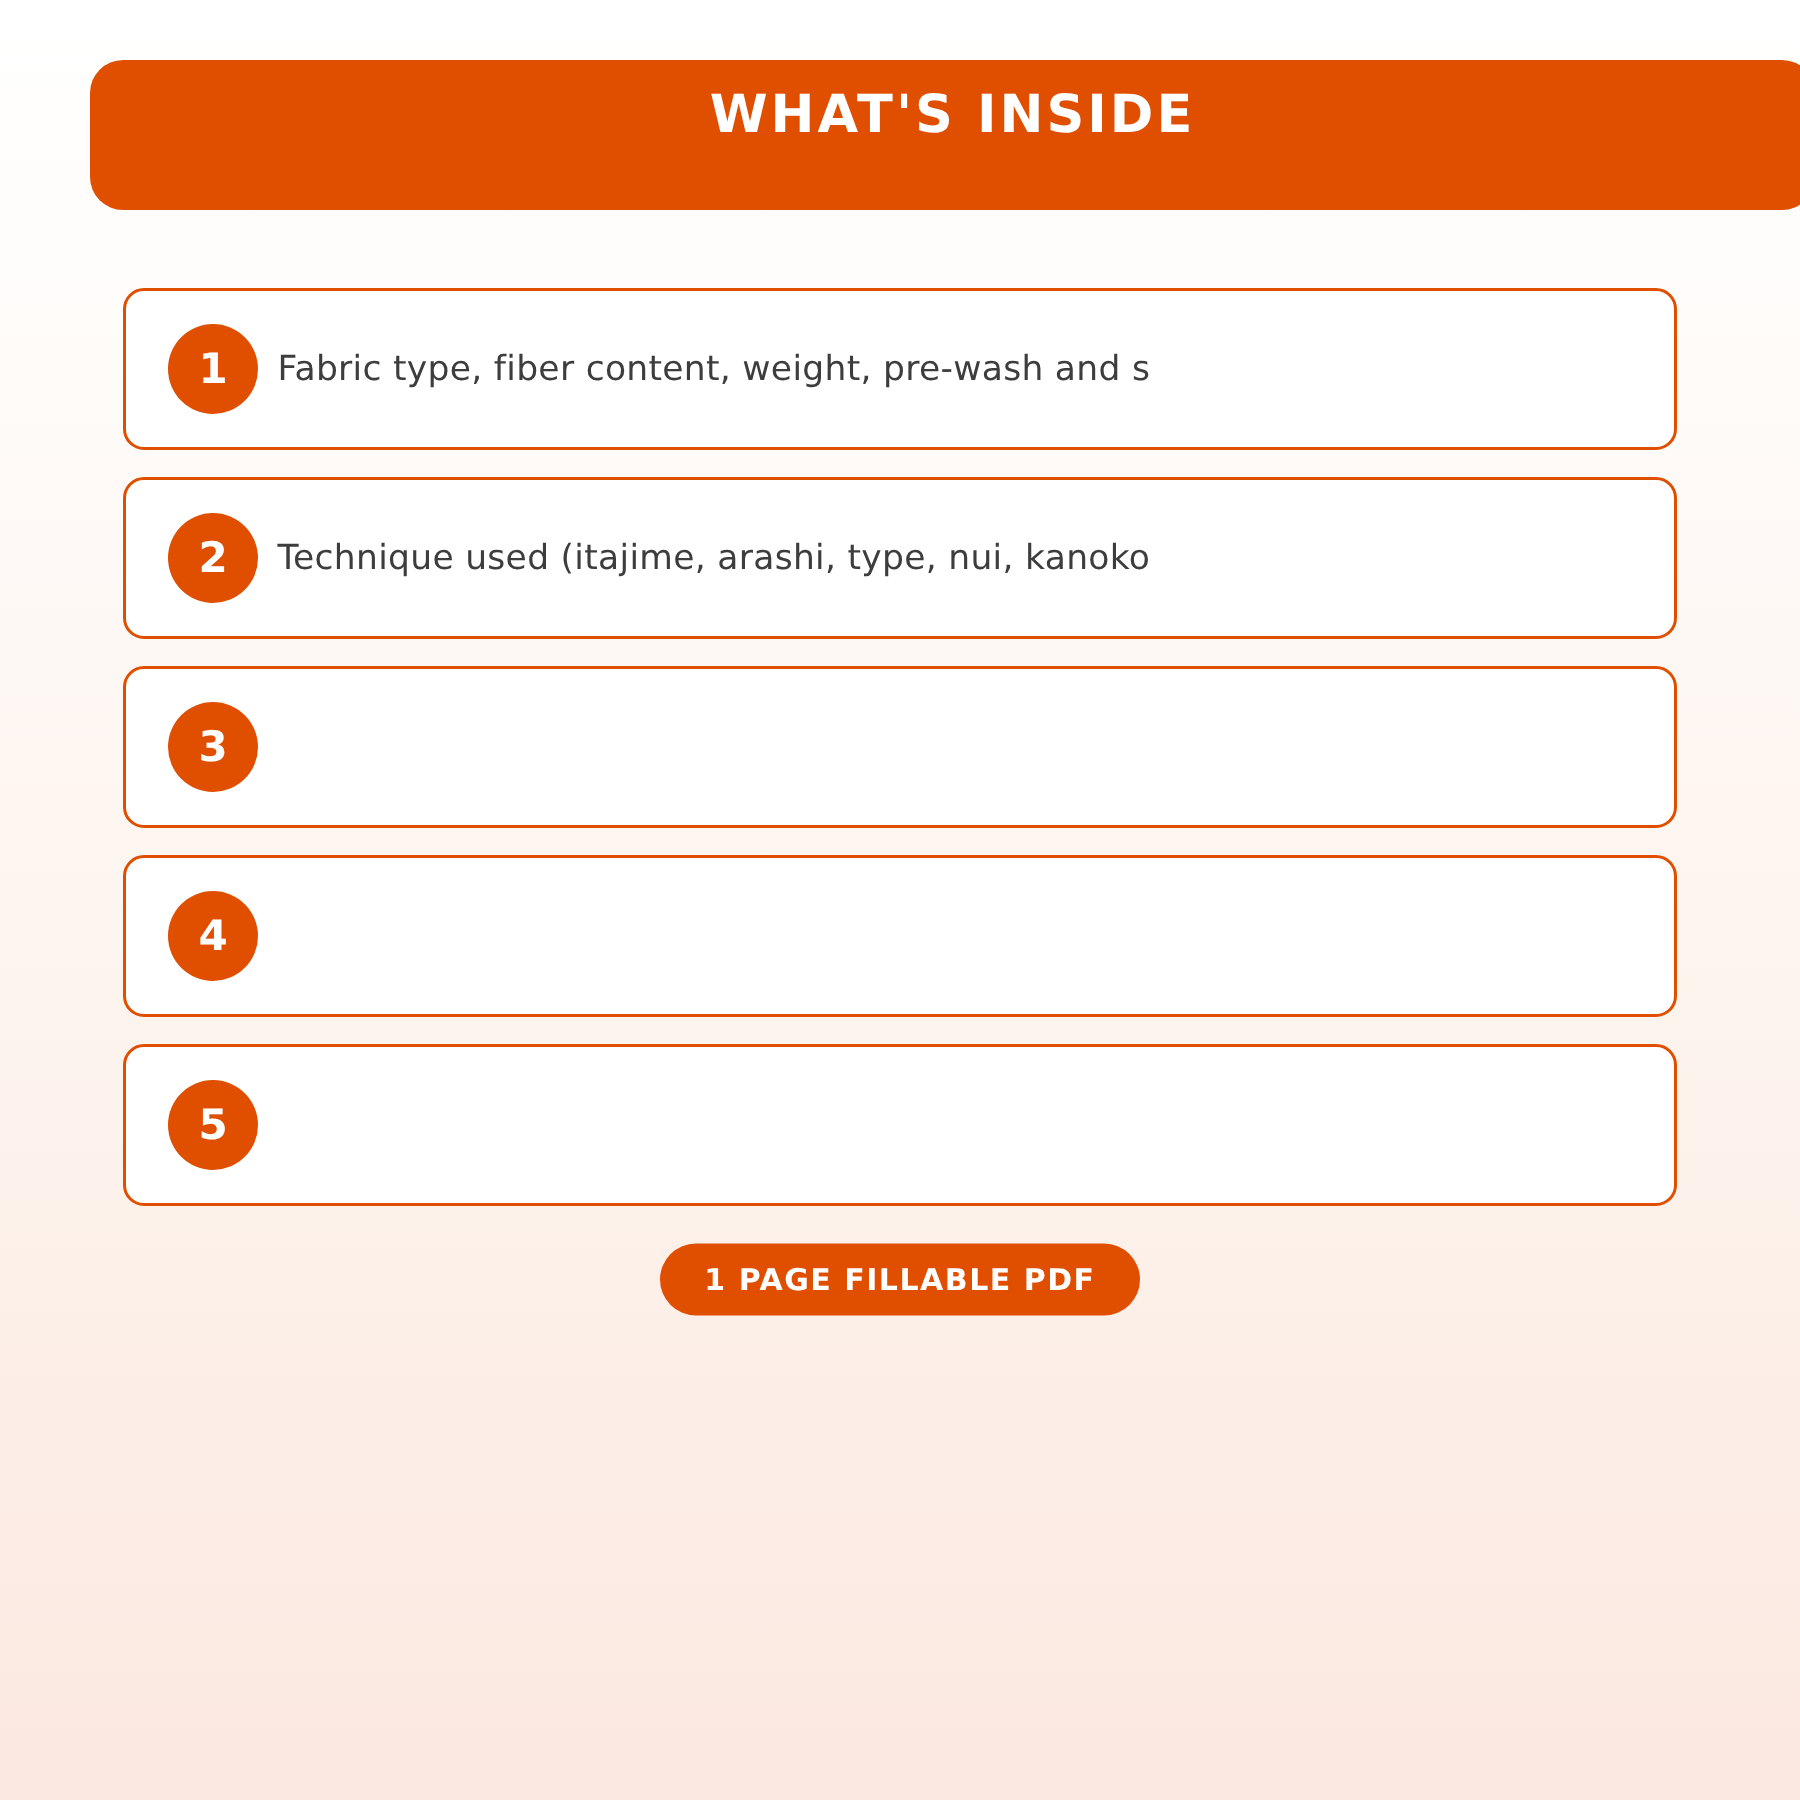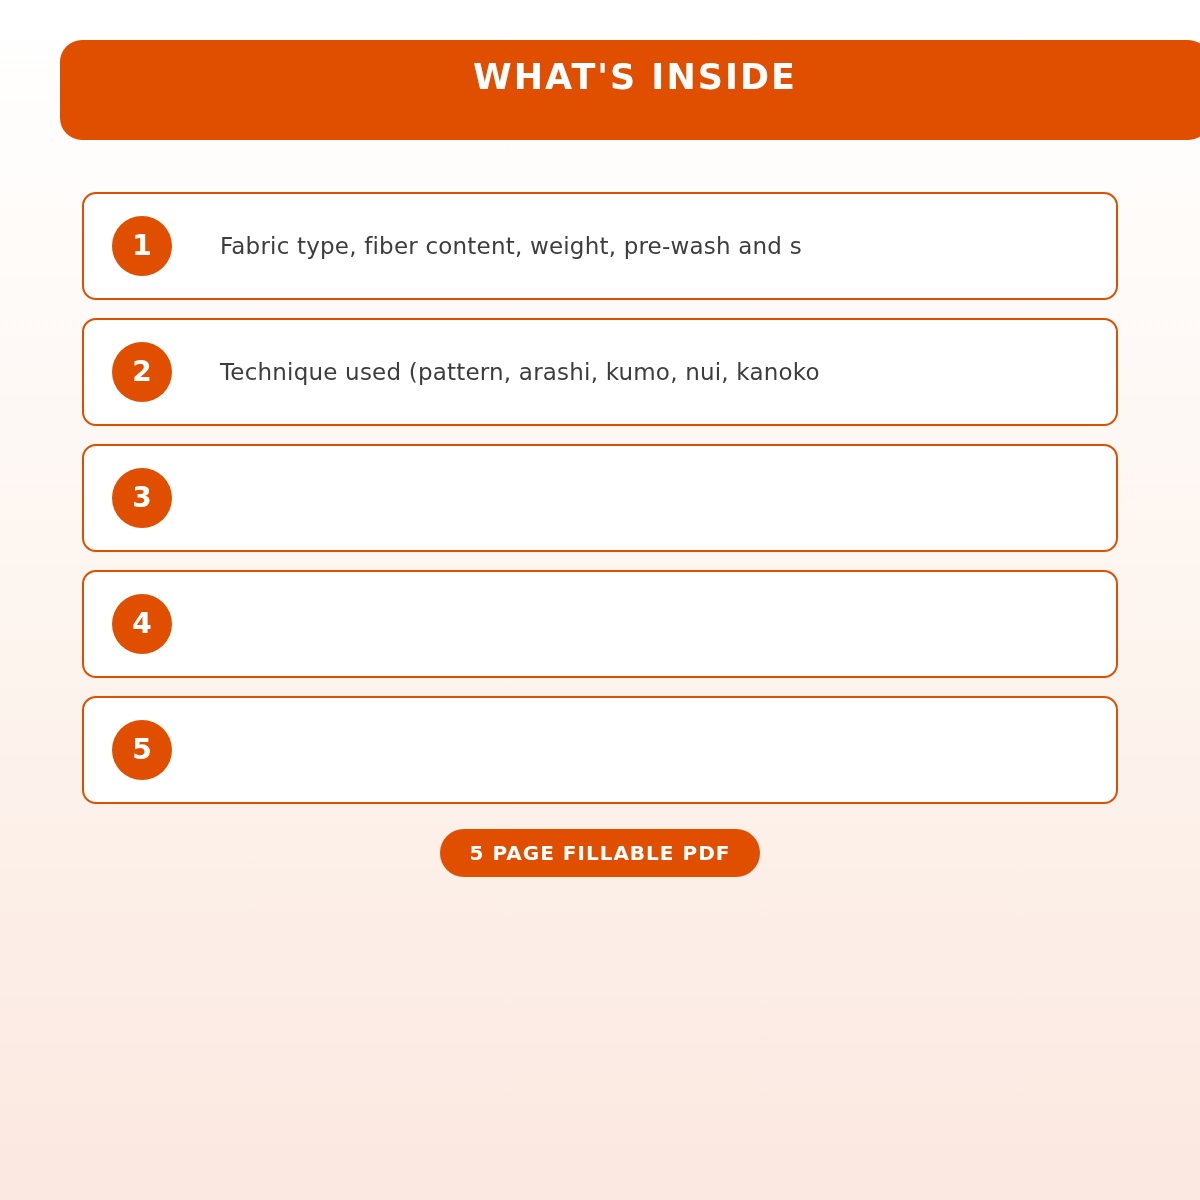--- a/index.html
+++ b/index.html
@@ -64,21 +64,21 @@
     background: var(--accent);
     color: #ffffff;
     font-size: 28px;
     font-weight: bold;
     display: flex;
     align-items: center;
     justify-content: center;
     line-height: 1;
   }
   .card-text {
-    margin-left: 48px;
+    margin-left: 13px;
     font-size: 23px;
     color: var(--text);
     letter-spacing: 0.2px;
   }
   .pill-wrap {
     position: absolute;
     left: 0;
     top: 829px;
     width: 1200px;
     text-align: center;
@@ -106,34 +106,34 @@
 
   <div class="feature-list">
 
     <div class="card">
       <div class="badge">1</div>
       <div class="card-text">Fabric type, fiber content, weight, pre-wash and s</div>
     </div>
 
     <div class="card">
       <div class="badge">2</div>
-      <div class="card-text">Technique used (pattern, arashi, kumo, nui, kanoko</div>
+      <div class="card-text">Technique used (itajime, arashi, type, nui, kanoko</div>
     </div>
 
     <div class="card">
       <div class="badge">3</div>
     </div>
 
     <div class="card">
       <div class="badge">4</div>
     </div>
 
     <div class="card">
       <div class="badge">5</div>
     </div>
 
   </div>
 
   <div class="pill-wrap">
-    <div class="pill">5 PAGE FILLABLE PDF</div>
+    <div class="pill">1 PAGE FILLABLE PDF</div>
   </div>
 
 </div>
 
 </body></html>

